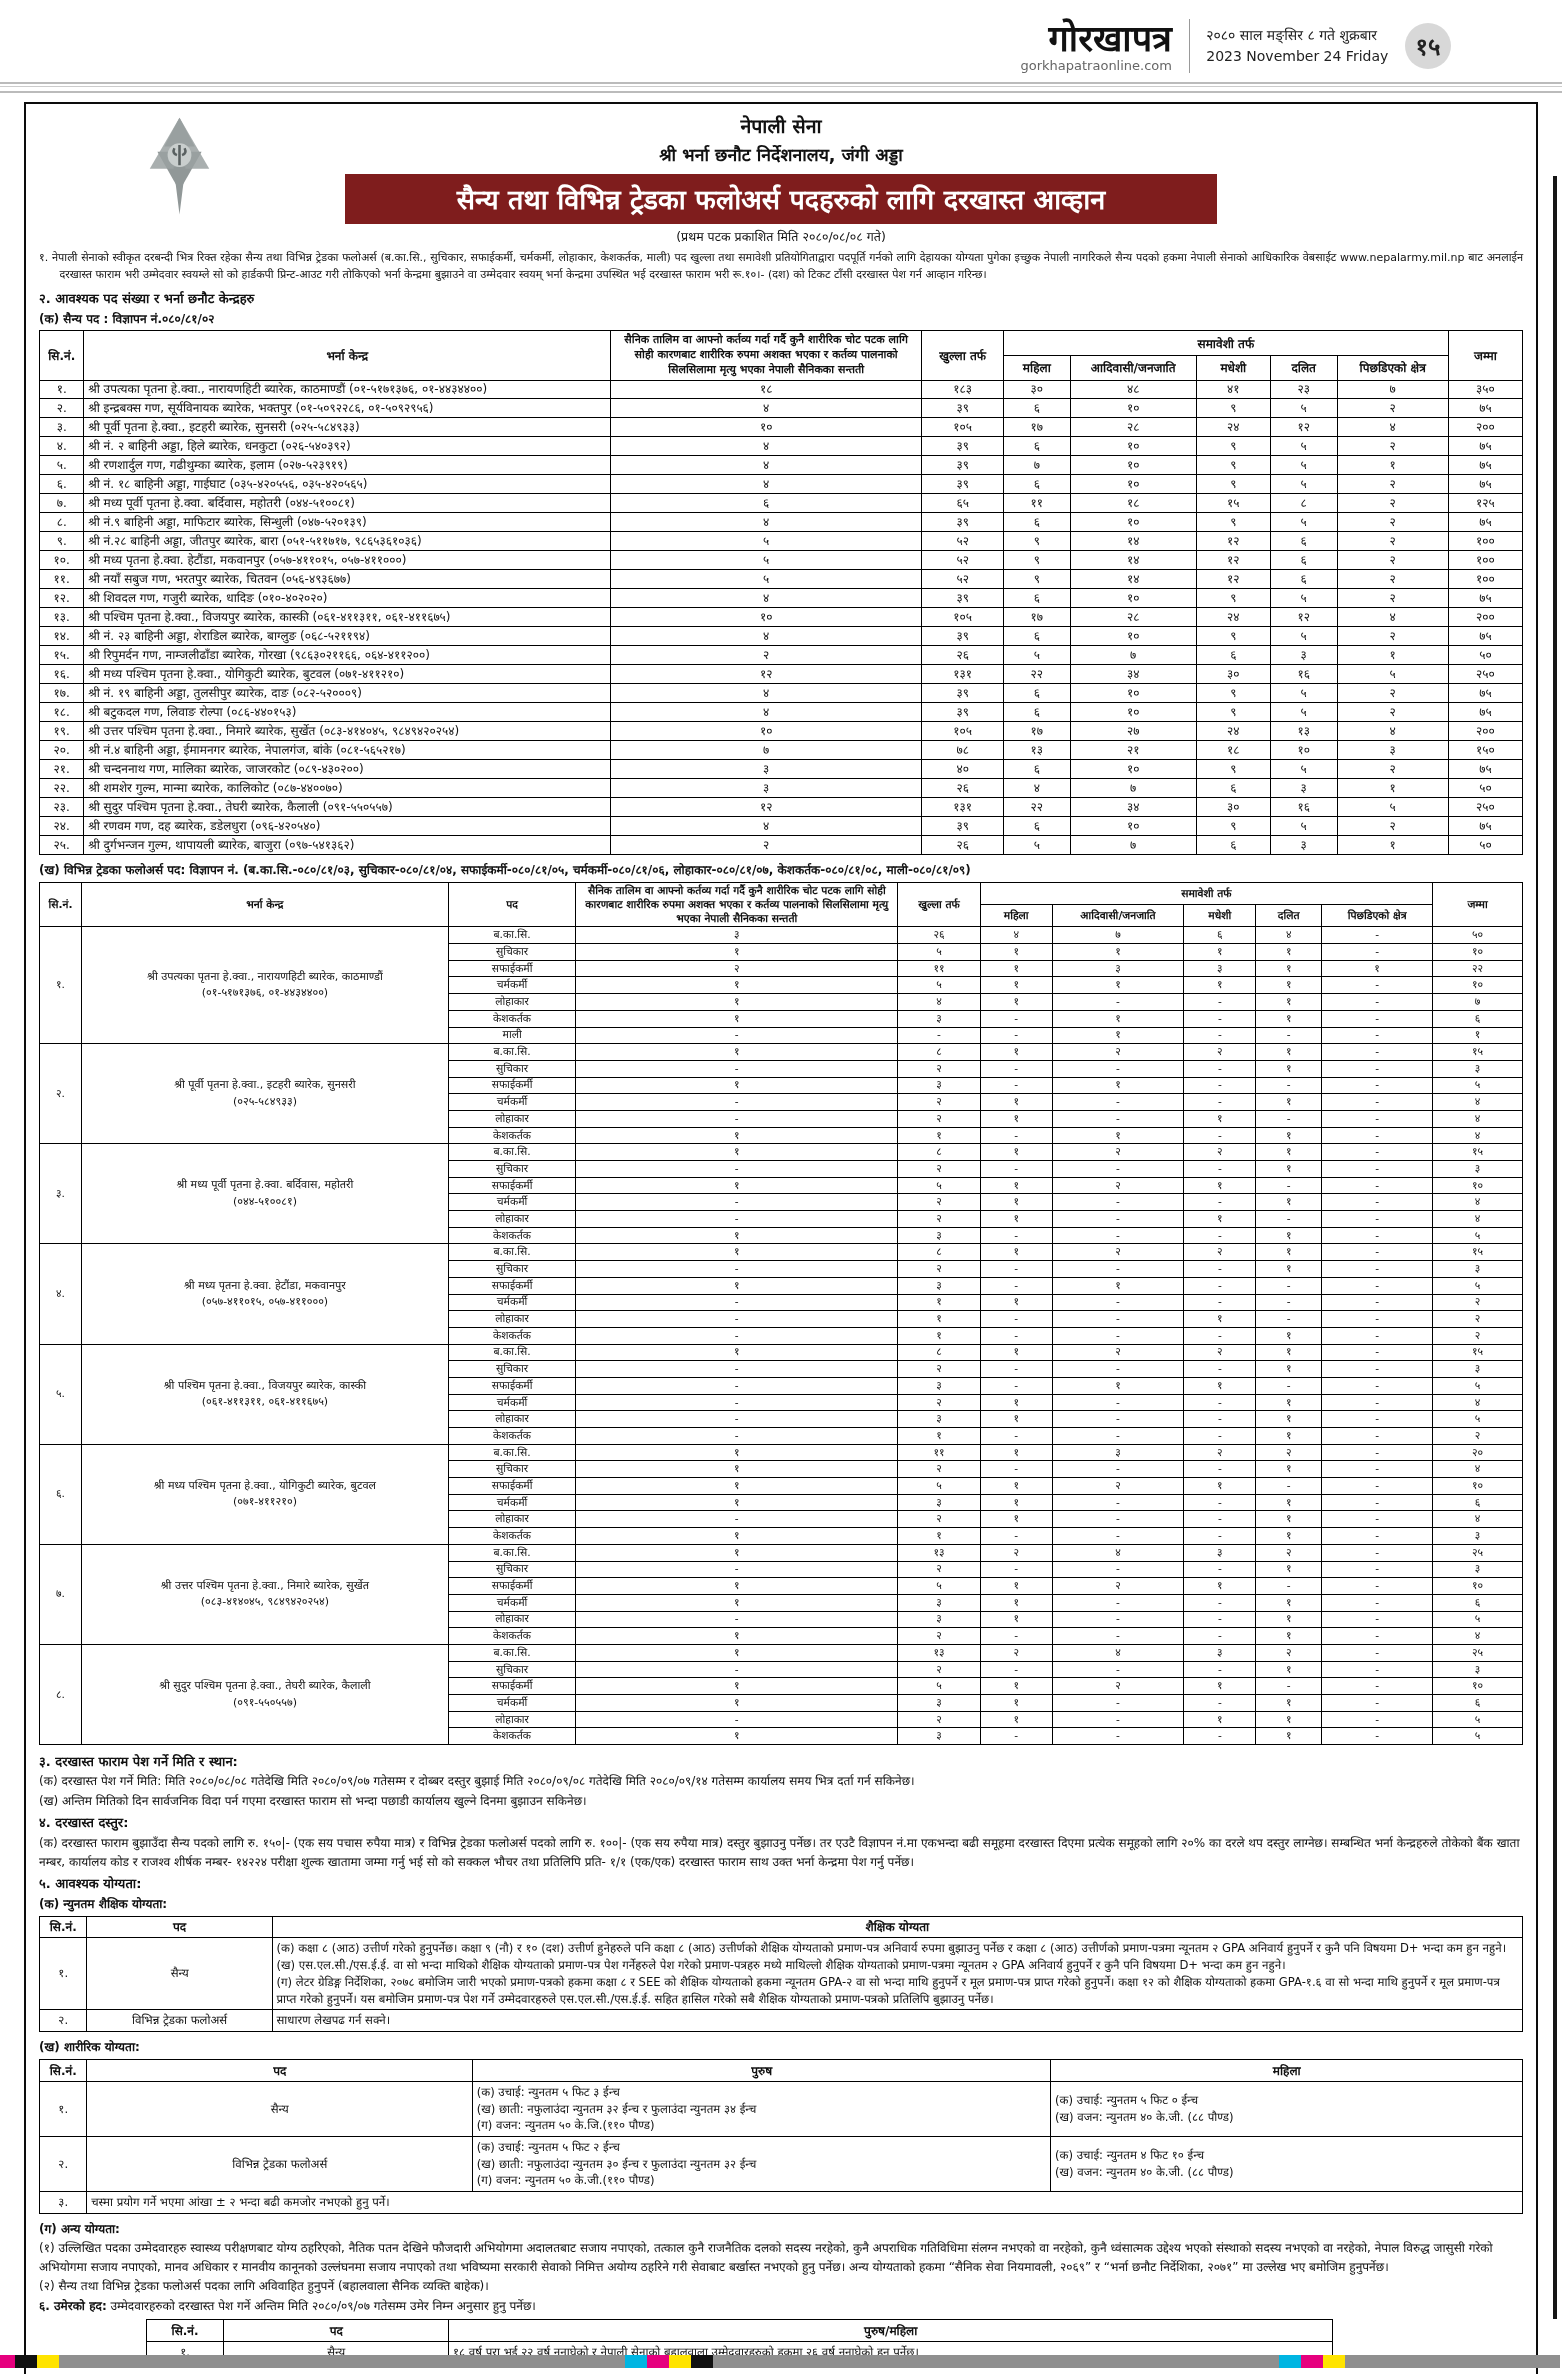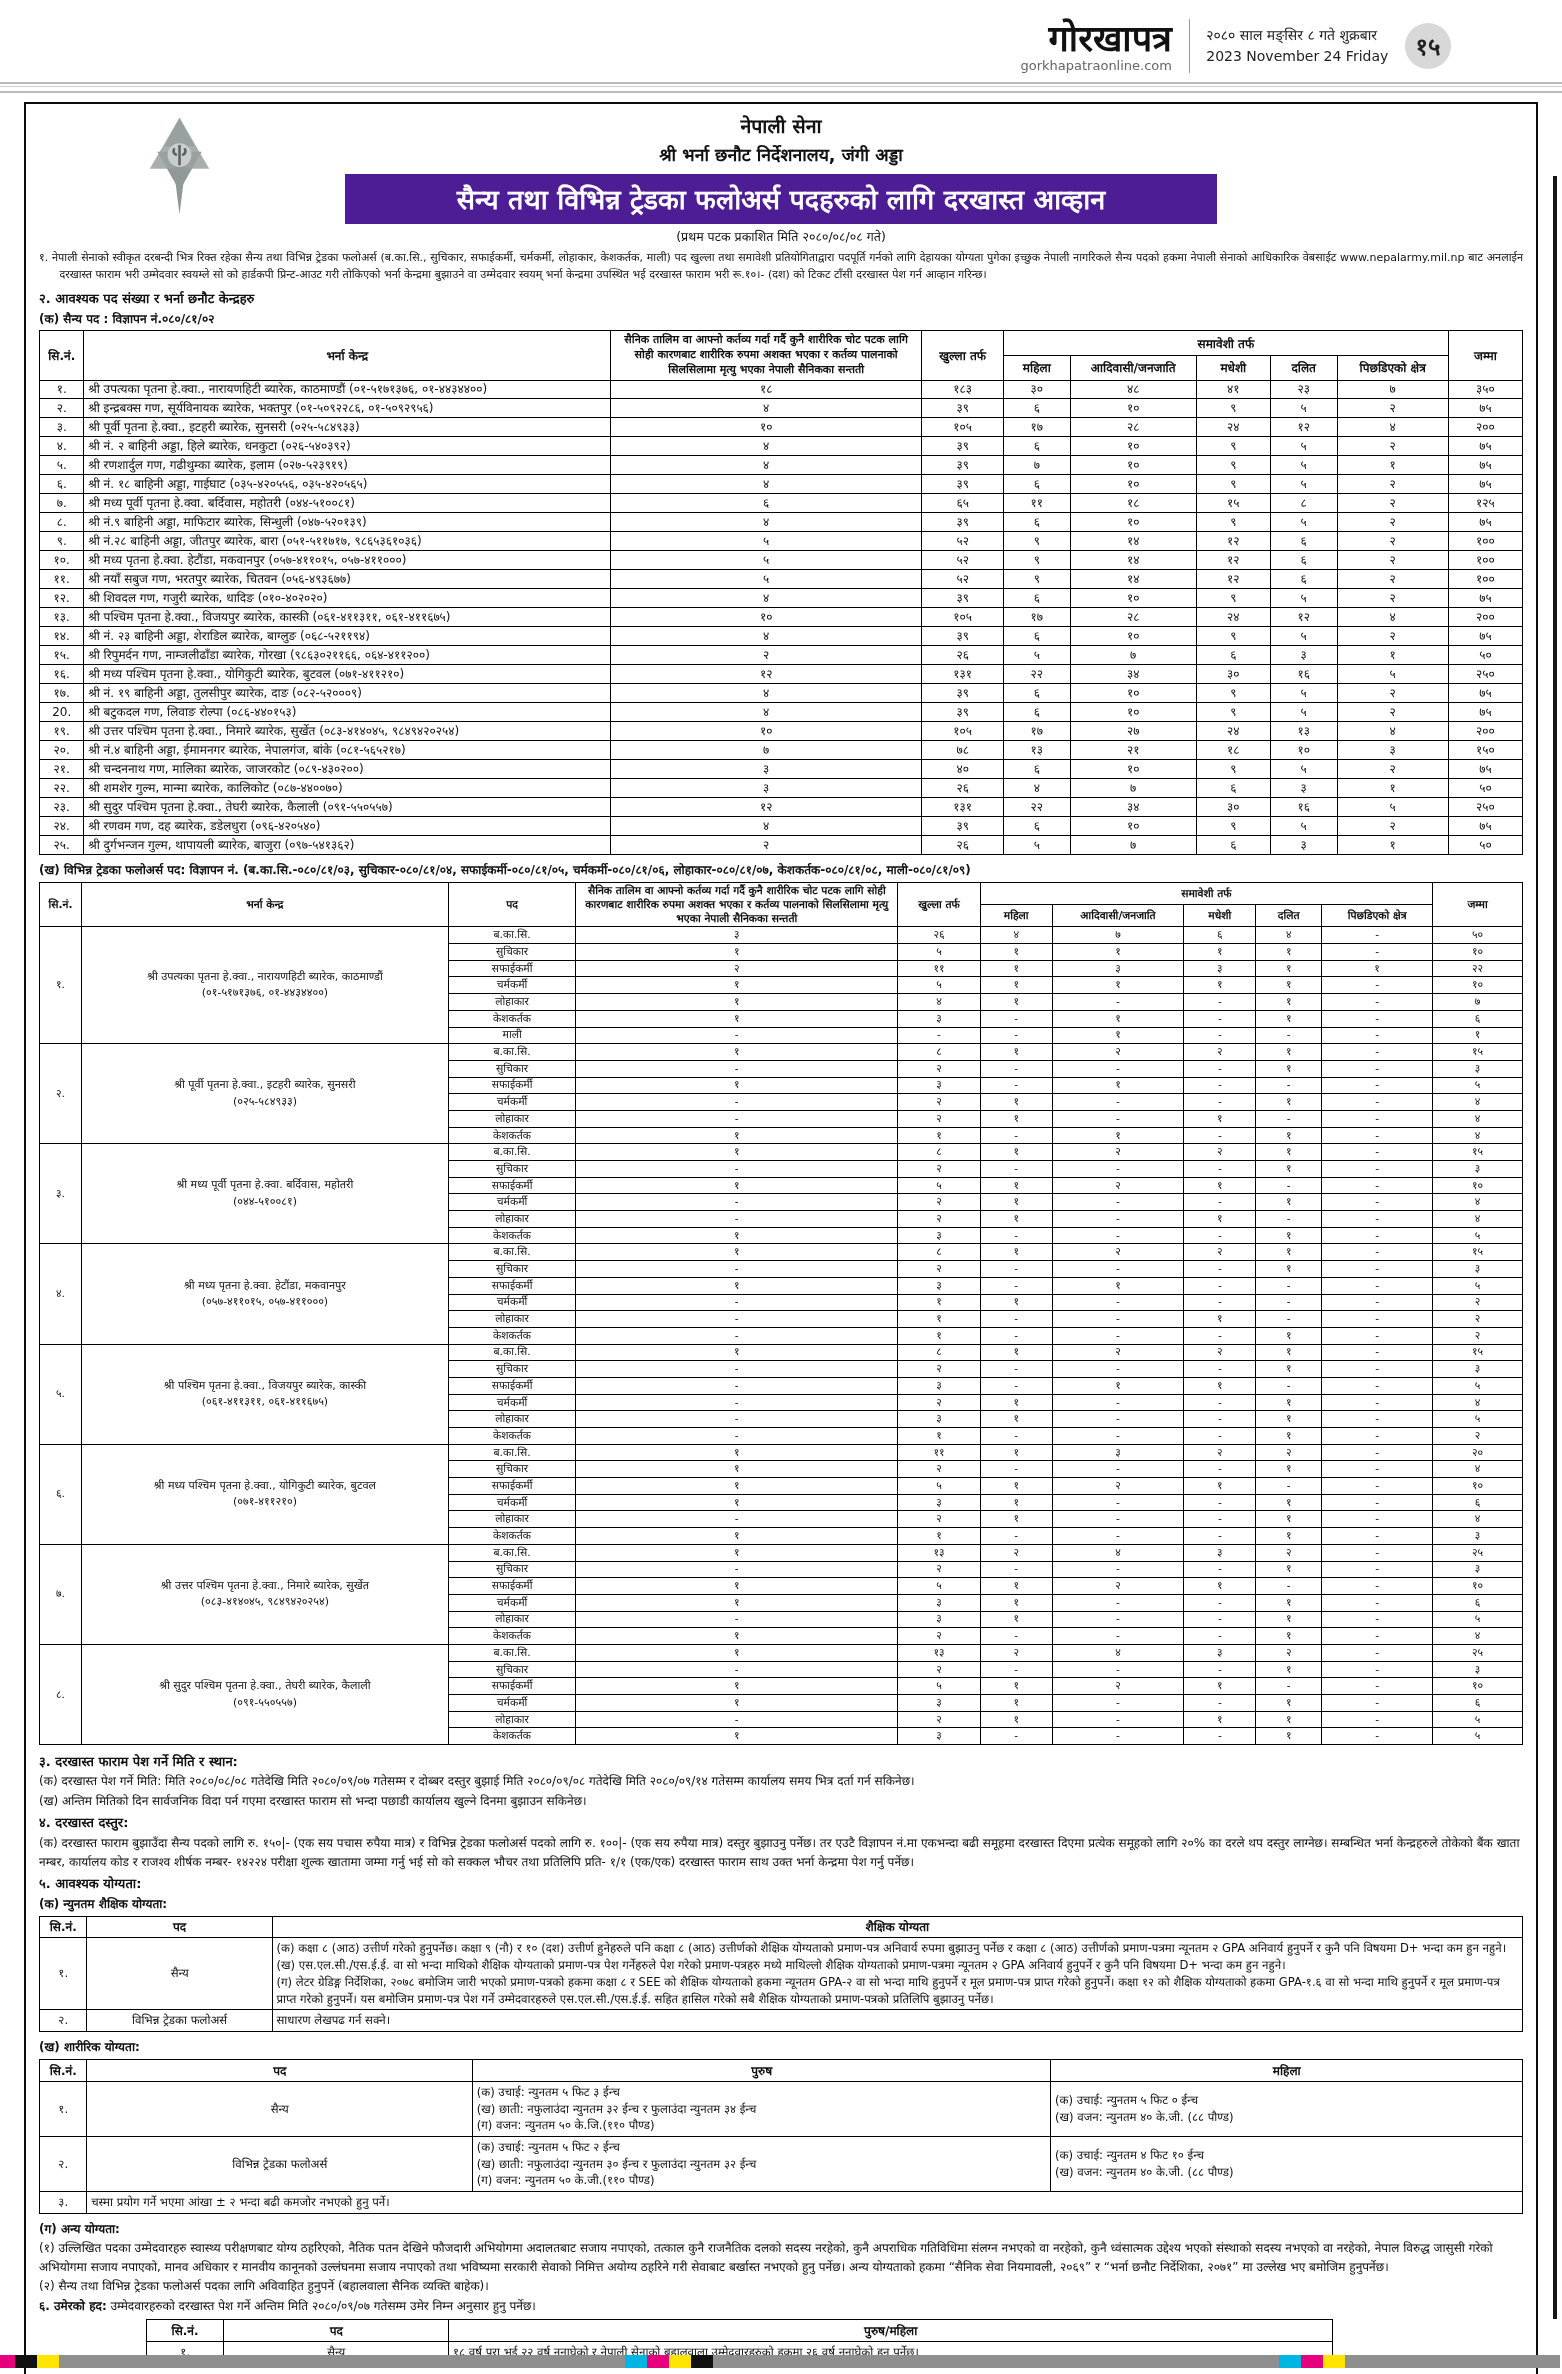--- a/index.html
+++ b/index.html
@@ -14,21 +14,21 @@
   .page-circle{width:46px;height:46px;border-radius:50%;background:#d8d8d8;display:flex;align-items:center;justify-content:center;font-size:24px;font-weight:bold;color:#222;}
   .rules{margin:3.7px 0 9.3px 0;border-top:2.8px solid #bbb;border-bottom:2.8px solid #bbb;height:6.5px;}
   .rules .inner{border-top:1.9px solid #ccc;margin-top:1.9px;}
   .edge-line{position:absolute;right:4.6px;top:176px;bottom:56px;width:4.6px;background:#161616;}
   
   .notice-box{position:relative;margin:3.7px 24px 0 24px;border:2.8px solid #0c0c0c;padding:5.6px 13px 28px 13px;}
   .crest{position:absolute;left:111px;top:11px;}
   .center{text-align:center;}
   .org{font-size:19.5px;font-weight:bold;margin-top:1.9px;}
   .directorate{font-size:17.6px;font-weight:bold;margin-top:3.7px;}
-  .banner{display:block;width:872px;margin:7.4px auto 3.7px auto;background:#4c1d95;color:#fff;
+  .banner{display:block;width:872px;margin:7.4px auto 3.7px auto;background:#7f1d1d;color:#fff;
           font-size:27px;font-weight:bold;text-align:center;padding:6.5px 0;}
   .published{font-size:12.5px;text-align:center;margin-bottom:5.6px;}
   .para{font-size:11px;line-height:1.5;text-align:justify;margin:1.9px 0 5.6px 0;padding-left:20.4px;text-indent:-20.4px;}
   .sec-head{font-size:13px;font-weight:bold;margin:2.8px 0;}
   .sub-label{font-size:12px;font-weight:bold;margin:1.9px 0;}
   .plain-line{font-size:12px;line-height:1.55;margin:0.9px 0;}
   
   table{width:100%;border-collapse:collapse;table-layout:fixed;margin:3.7px 0 6.5px 0;}
   th,td{border:0.9px solid #000;text-align:center;vertical-align:middle;font-size:12px;padding:1.9px 3.7px;word-wrap:break-word;}
   thead th{font-weight:bold;}
@@ -321,21 +321,21 @@
             <td>४</td>
             <td>३९</td>
             <td>६</td>
             <td>१०</td>
             <td>९</td>
             <td>५</td>
             <td>२</td>
             <td>७५</td>
           </tr>
           <tr>
-            <td>20.</td>
+            <td>१८.</td>
             <td class="left">श्री बटुकदल गण, लिवाङ रोल्पा (०८६-४४०१५३)</td>
             <td>४</td>
             <td>३९</td>
             <td>६</td>
             <td>१०</td>
             <td>९</td>
             <td>५</td>
             <td>२</td>
             <td>७५</td>
           </tr>

